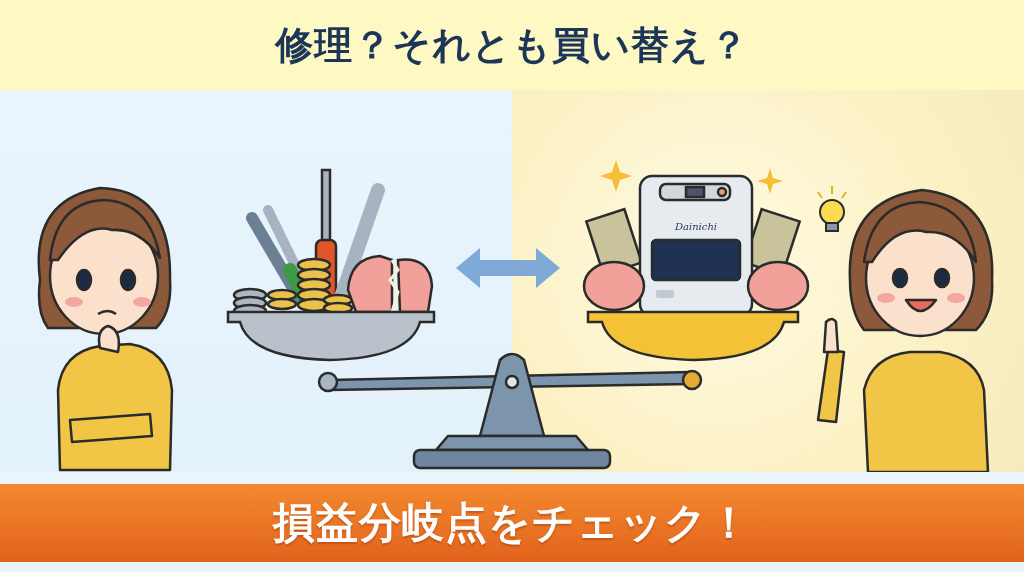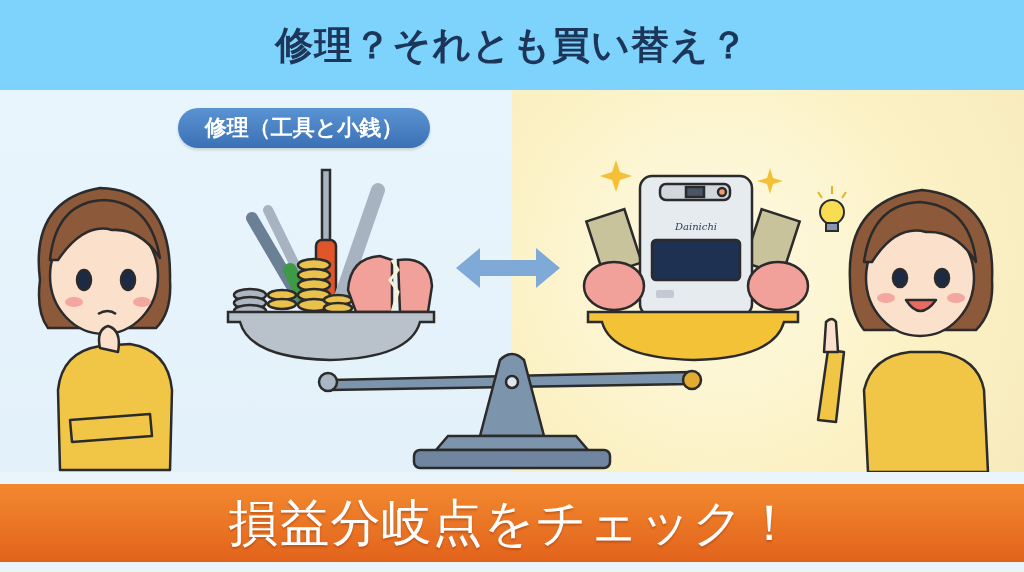--- a/index.html
+++ b/index.html
@@ -1,34 +1,34 @@
 <!DOCTYPE html>
 <html><head>
 <meta charset="utf-8">
 <style>
   * { box-sizing: border-box; margin: 0; padding: 0; }
   html, body { width: 1024px; height: 572px; overflow: hidden; }
   body { font-family: "DejaVu Sans", "Liberation Sans", sans-serif; background: #dcedf7; position: relative; }
 
-  .header { position: absolute; left: 0; top: 0; width: 1024px; height: 90px; background: #7dd3fc; display: flex; align-items: center; justify-content: center; }
+  .header { position: absolute; left: 0; top: 0; width: 1024px; height: 90px; background: #fef9c3; display: flex; align-items: center; justify-content: center; }
   .title { font-size: 38px; font-weight: 900; color: #1c3558; letter-spacing: 1px; }
 
   .stage { position: absolute; left: 0; top: 90px; width: 1024px; height: 382px; }
   .left-bg { position: absolute; left: 0; top: 0; width: 512px; height: 382px; background: linear-gradient(180deg, #e9f5fd 0%, #e3f1fa 100%); }
   .right-bg { position: absolute; left: 512px; top: 0; width: 512px; height: 382px; background: radial-gradient(circle at 40% 45%, #fffbe4 0%, #fbf1c4 60%, #f7ebbd 100%); }
 
   .pill { position: absolute; height: 40px; border-radius: 20px; display: flex; align-items: center; justify-content: center; color: #fff; font-weight: 700; box-shadow: 0 2px 3px rgba(0,0,0,0.15); }
   .pill-left { left: 178px; top: 18px; width: 252px; background: linear-gradient(180deg, #5a93d3 0%, #3a71b5 100%); font-size: 22px; }
   .pill-right { left: 572px; top: 18px; width: 408px; background: linear-gradient(180deg, #f28b3a 0%, #e0661a 100%); font-size: 21px; }
 
   .illus { position: absolute; left: 0; top: 0; width: 1024px; height: 382px; }
 
   .footer { position: absolute; left: 0; top: 472px; width: 1024px; height: 100px; background: #eaf5fb; }
   .banner { position: absolute; left: 0; top: 12px; width: 1024px; height: 78px; background: linear-gradient(180deg, #f3892f 0%, #e2631c 100%); display: flex; align-items: center; justify-content: center; }
-  .banner-text { color: #fff; font-size: 50px; font-weight: 400; letter-spacing: 1px; text-shadow: 0 2px 2px rgba(120,40,0,0.35); }
+  .banner-text { color: #fff; font-size: 42px; font-weight: 700; letter-spacing: 1px; text-shadow: 0 2px 2px rgba(120,40,0,0.35); }
 </style>
 </head>
 <body>
 
 <div class="header">
   <div class="title">修理？それとも買い替え？</div>
 </div>
 
 <div class="stage">
   <div class="left-bg"></div>
@@ -129,22 +129,19 @@
       <path d="M818 330 L828 260 L844 262 L836 332 Z" fill="#f1c545"></path>
       <path d="M824 262 L826 232 Q832 226 836 232 L838 262 Z" fill="#fbe0cc"></path>
     </g>
     <g stroke="#2b2b2b" stroke-width="2">
       <circle cx="832" cy="122" r="12" fill="#f8dc52"></circle>
       <rect x="826" y="133" width="12" height="8" fill="#8797ad"></rect>
       <path d="M818 102 L822 108 M832 96 L832 104 M846 102 L842 108" stroke="#e2b032"></path>
     </g>
   </svg>
 
-  <div class="pill pill-left">
-    <span>修理（工具と小銭）</span>
-  </div>
 </div>
 
 <div class="footer">
   <div class="banner">
     <div class="banner-text">損益分岐点をチェック！</div>
   </div>
 </div>
 
 </body></html>

